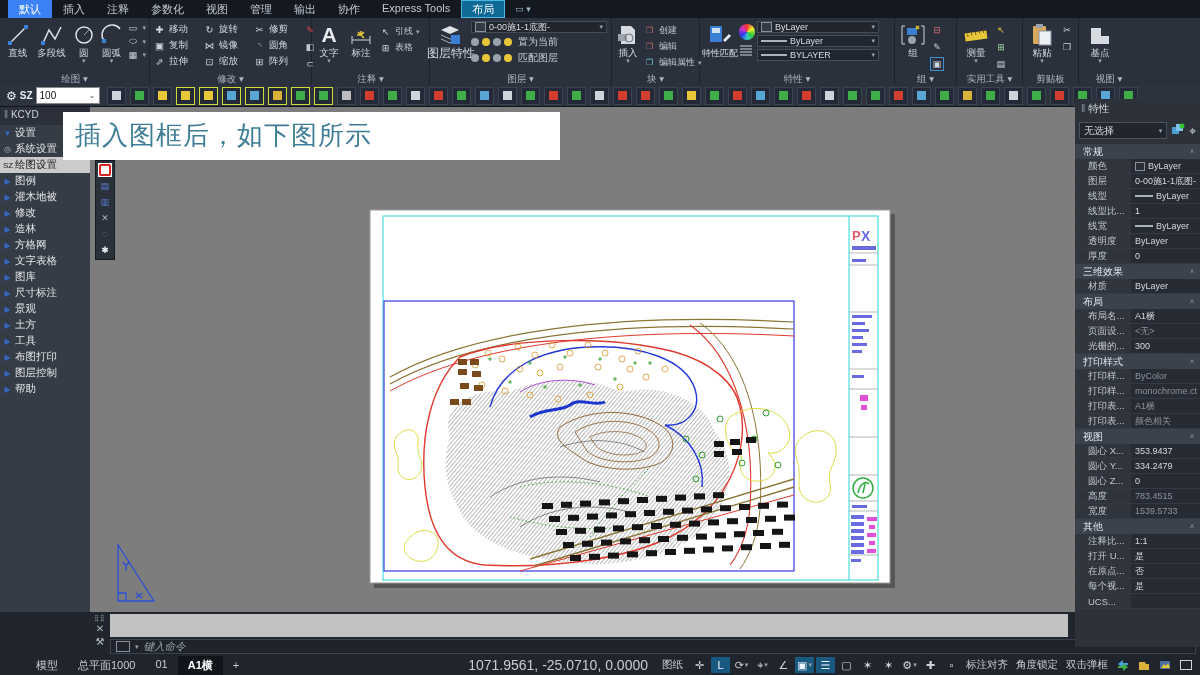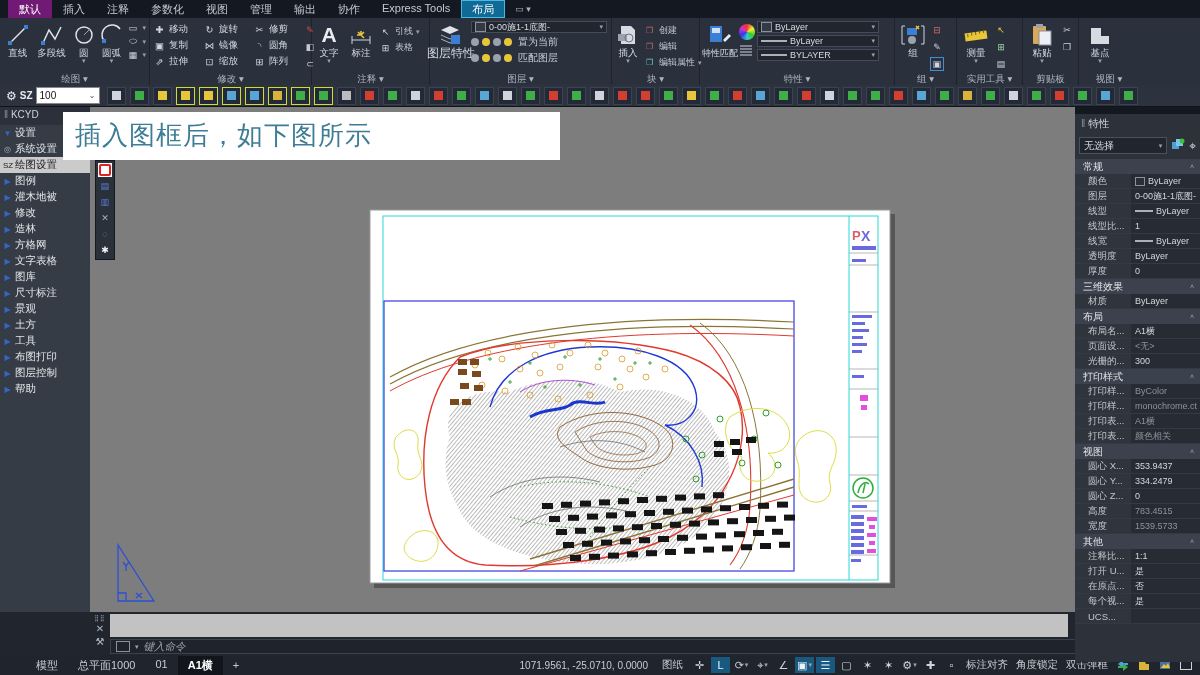--- a/index.html
+++ b/index.html
@@ -2,21 +2,21 @@
 <html><head>
 <meta charset="utf-8">
 <style>
   html,body{margin:0;padding:0;background:#000;}
   #app{position:relative;width:1200px;height:675px;overflow:hidden;background:#14181f;
        font-family:"Liberation Sans",sans-serif;-webkit-font-smoothing:antialiased;color:#ccd2da;}
   
   #tabbar{position:absolute;left:0;top:0;width:1200px;height:18px;background:#141821;
           display:flex;align-items:stretch;font-size:11px;color:#c3c9d2;padding-left:8px;box-sizing:border-box;}
   .tab{padding:2px 11px 0;cursor:default;white-space:nowrap;}
-  .tab.sel{background:#701a75;color:#fff;}
+  .tab.sel{background:#3b82f6;color:#fff;}
   .tab.ctx{background:#0f6a96;color:#fff;box-shadow:inset 0 0 0 1px #49b8e0;}
   #ribbon-toggle{margin-left:10px;color:#9fb7c9;font-size:9px;padding-top:4px;}
   
   #ribbon{position:absolute;left:0;top:18px;width:1200px;height:67px;background:#2a313d;display:flex;font-size:10px;}
   .panel{border-right:1px solid #1d222b;display:flex;flex-direction:column;box-sizing:border-box;flex:0 0 auto;}
   .pbody{flex:1;display:flex;align-items:flex-start;padding:2px 3px 0;gap:2px;}
   .plabel{height:13px;line-height:13px;text-align:center;color:#aeb6c0;font-size:9.5px;white-space:nowrap;}
   .bigbtn{display:flex;flex-direction:column;align-items:center;gap:0;padding-top:1px;}
   .bigbtn .bi{height:27px;display:flex;align-items:center;justify-content:center;}
   .bigbtn .bl{font-size:9.5px;line-height:10px;text-align:right;color:#d5dae1;white-space:nowrap;}
@@ -48,21 +48,21 @@
   
   #canvas{position:absolute;left:90px;top:107px;width:985px;height:505px;background:#7d7d7d;}
   #minibar{position:absolute;left:5px;top:53px;width:18px;background:#2b313b;border:1px solid #15181e;
            display:flex;flex-direction:column;align-items:center;gap:2px;padding:2px 0;}
   .mbi{width:14px;height:14px;display:flex;align-items:center;justify-content:center;font-size:9px;}
   
   #banner{position:absolute;left:63px;top:112px;width:497px;height:48px;background:#fff;z-index:30;
           font-family:"Liberation Serif",serif;font-size:26px;color:#3e7d95;line-height:48px;padding-left:12px;
           box-sizing:border-box;letter-spacing:1px;}
   
-  #palette{position:absolute;left:1075px;top:114px;width:125px;height:548px;background:#2c313a;font-size:10px;z-index:5;}
+  #palette{position:absolute;left:1075px;top:99px;width:125px;height:548px;background:#2c313a;font-size:10px;z-index:5;}
   #palette-title{height:16px;padding:3px 6px 0;color:#d6dbe2;font-size:10.5px;}
   #selrowbox{display:flex;align-items:center;gap:4px;padding:4px 4px 5px;}
   #noselect{flex:1;height:15px;background:#20252e;border:1px solid #4a515d;display:flex;align-items:center;
             justify-content:space-between;padding:0 4px;color:#d8dde4;}
   .psec{height:15px;background:#3b424e;color:#e3e6ea;display:flex;align-items:center;justify-content:space-between;
         padding:0 6px 0 8px;font-size:10px;}
   .prow{height:14px;display:flex;align-items:center;border-bottom:1px solid #343a45;}
   .prow .pl{flex:0 0 56px;padding-left:13px;color:#c2c7cf;font-size:9.5px;overflow:hidden;white-space:nowrap;background:#2f343d;height:100%;display:flex;align-items:center;box-sizing:border-box;}
   .prow .pv{flex:1;padding-left:4px;color:#d4d8de;font-size:9px;overflow:hidden;white-space:nowrap;height:100%;display:flex;align-items:center;gap:3px;background:#272b33;}
   .prow .pv.dim{color:#8d939d;}
@@ -76,21 +76,21 @@
                font-size:10.5px;line-height:11.5px;padding:0 6px;box-sizing:border-box;}
   #cmd-input{position:absolute;left:110px;top:27px;width:1086px;height:15px;background:#1f242c;border:1px solid #3c434f;
              display:flex;align-items:center;gap:5px;padding:0 5px;box-sizing:border-box;}
   #cmd-input .ph{font-style:italic;color:#9aa0a8;font-size:10.5px;}
   .cmdbox{width:12px;height:9px;border:1px solid #8a919c;display:inline-block;}
   
   #status{position:absolute;left:0;top:655px;width:1200px;height:20px;background:#20252d;display:flex;
           align-items:center;font-size:11px;color:#c7ccd3;}
   .ltab{padding:2px 10px;cursor:default;white-space:nowrap;}
   .ltab.active{background:#12151b;color:#fff;font-weight:bold;}
-  #coords{margin-left:auto;font-size:10px;color:#c7ccd3;white-space:nowrap;}
+  #coords{margin-left:auto;font-size:14px;color:#c7ccd3;white-space:nowrap;}
   .sicon{min-width:17px;height:16px;display:flex;align-items:center;justify-content:center;margin:0 1px;
          font-size:11px;color:#cfd4da;gap:1px;padding:0 1px;}
   .sicon.hl{background:#19587f;color:#eaf4fb;}
   .stog{padding:0 4px;white-space:nowrap;font-size:10.5px;}
   #paperbtn{padding:0 6px;white-space:nowrap;}
 </style>
 </head>
 <body>
 <div id="app">
 

